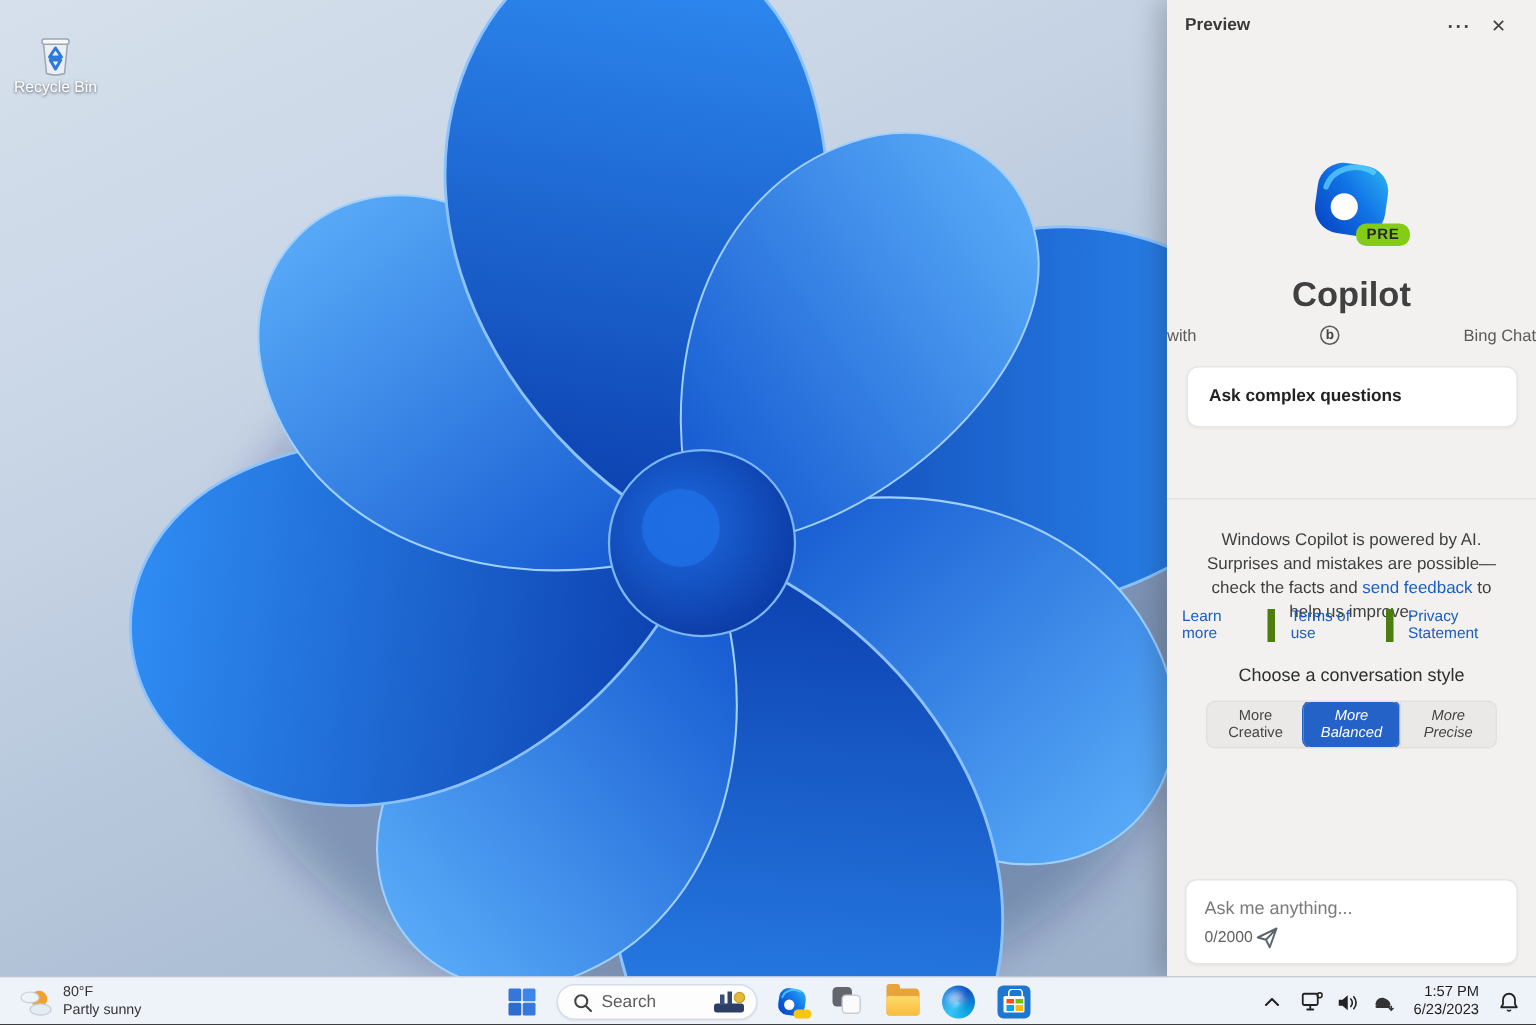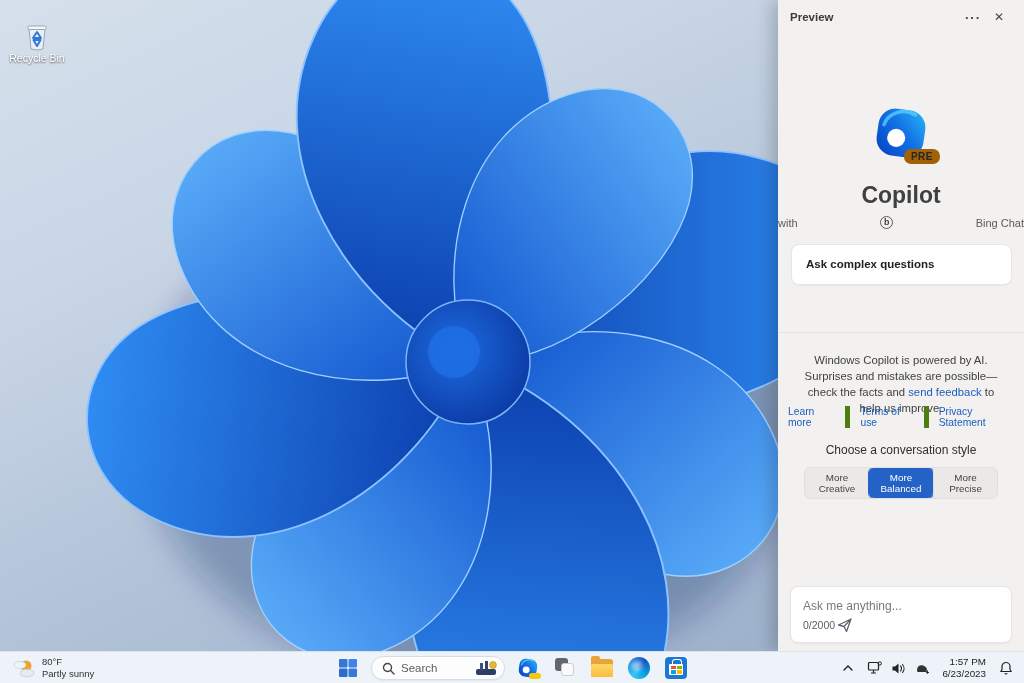--- a/index.html
+++ b/index.html
@@ -44,21 +44,21 @@
     width: 26px; height: 24px; display: flex; align-items: center; justify-content: center;
     border-radius: 4px; color: #444; cursor: pointer; user-select: none;
   }
   .more-glyph { font-size: 13px; font-weight: bold; letter-spacing: 1px; line-height: 1; }
   .close-glyph { font-size: 12px; line-height: 1; }
 
   .brand { position: absolute; top: 104px; left: 0; right: 0; text-align: center; }
   .logo-wrap { position: relative; display: inline-block; width: 58px; height: 58px; }
   .pre-badge {
     position: absolute; right: -10px; bottom: -2px;
-    background: #a16207; color: #272725;
+    background: #84cc16; color: #272725;
     font-size: 10px; font-weight: bold; letter-spacing: .5px;
     padding: 2px 7px; border-radius: 7px;
   }
   .brand h1 { margin-top: 16px; font-size: 23px; font-weight: bold; color: #404040; }
   .brand .subtitle {
     margin-top: 7px; font-size: 11px; color: #5a5a5a;
     display: flex; align-items: center; justify-content: space-between; gap: 4px;
   }
   .bing-b {
     width: 13px; height: 13px; border: 1px solid #5a5a5a; border-radius: 50%;
@@ -95,21 +95,21 @@
   .style-chooser .chooser-label { font-size: 12px; color: #2f2f2f; }
   .segmented {
     margin: 10px auto 16px; display: inline-flex;
     background: #ebe9e8; border: 1px solid #e2e0df; border-radius: 6px; overflow: hidden;
   }
   .segment {
     width: 64px; height: 30px; display: flex; align-items: center; justify-content: center;
     text-align: center; font-size: 9.8px; line-height: 1.15; color: #444;
     cursor: pointer; padding: 2px 6px;
   }
-  .segment + .segment { border-left: 1px solid #dedcdb; }
+  .segment + .segment { border-left: 1px solid #dedcdb; font-style: italic; }
   .segment.selected {
     background: #2562c7; color: #fff; border-radius: 5px;
     border-left: none; outline: 1px solid #2562c7;
   }
 
   .composer {
     position: absolute; left: 12px; right: 12px; bottom: 8px; height: 57px;
     background: #fff; border: 1px solid #e6e5e4; border-radius: 8px;
     padding: 9px 12px 8px; cursor: text;
     box-shadow: 0 1px 2px rgba(0,0,0,.05);

